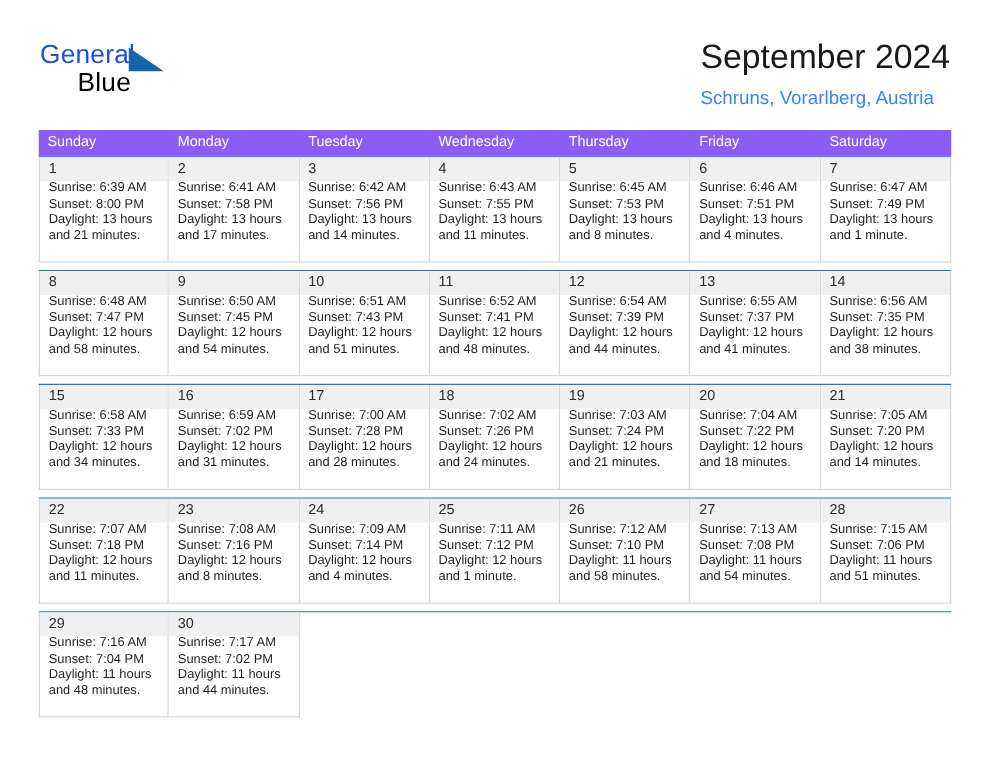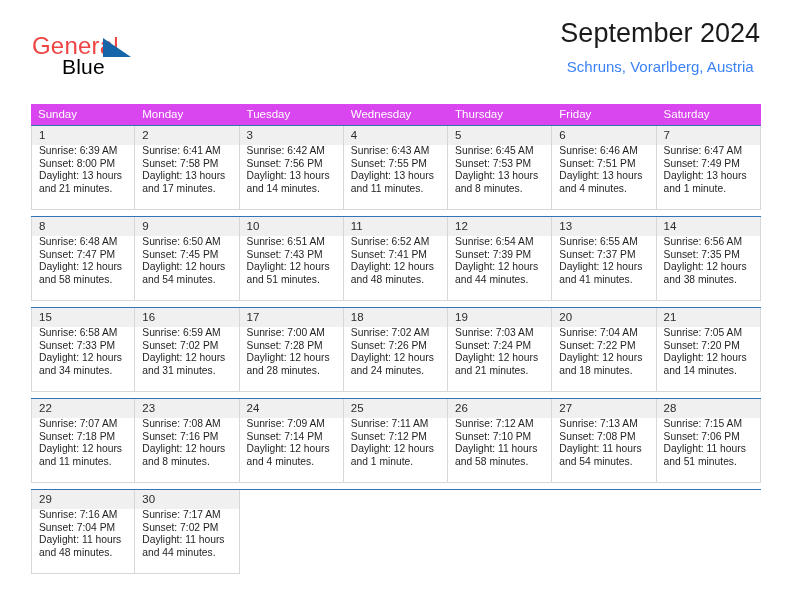--- a/index.html
+++ b/index.html
@@ -32,23 +32,23 @@
     position: absolute;
     left: 32px;
     top: 32px;
     width: 160px;
     height: 56px;
   }
   .logo-general {
     position: absolute;
     left: 0;
     top: 0;
-    font-size: 24px;
+    font-size: 21px;
     letter-spacing: 0.2px;
-    color: #ef4444;
+    color: #1d4ed8;
     font-family: "Liberation Sans", sans-serif;
   }
   .logo-tri {
     position: absolute;
     left: 71px;
     top: 6px;
     width: 0;
     height: 0;
     border-left: 28px solid #1565a8;
     border-top: 19px solid transparent;
@@ -58,22 +58,22 @@
     left: 30px;
     top: 23px;
     font-size: 21px;
     color: #000000;
     letter-spacing: 0.2px;
   }
 
   .title-block {
     position: absolute;
     right: 32px;
-    top: 16px;
-    text-align: center;
+    top: 28px;
+    text-align: left;
   }
   .cal-title {
     font-size: 27px;
     color: #1a1a1a;
     line-height: 34px;
     white-space: nowrap;
   }
   .cal-subtitle {
     font-size: 15px;
     color: #3b82f6;
@@ -85,21 +85,21 @@
   
   .calendar {
     position: absolute;
     left: 31px;
     top: 104px;
     width: 730px;
   }
   .weekday-row {
     display: flex;
     width: 730px;
-    background: #d946ef;
+    background: #8b5cf6;
   }
   .weekday {
     flex: 0 0 104.28px;
     width: 104.28px;
     box-sizing: border-box;
     padding: 4px 0 4px 7px;
     font-size: 11.5px;
     color: #ffffff;
     height: 21px;
     line-height: 13px;

